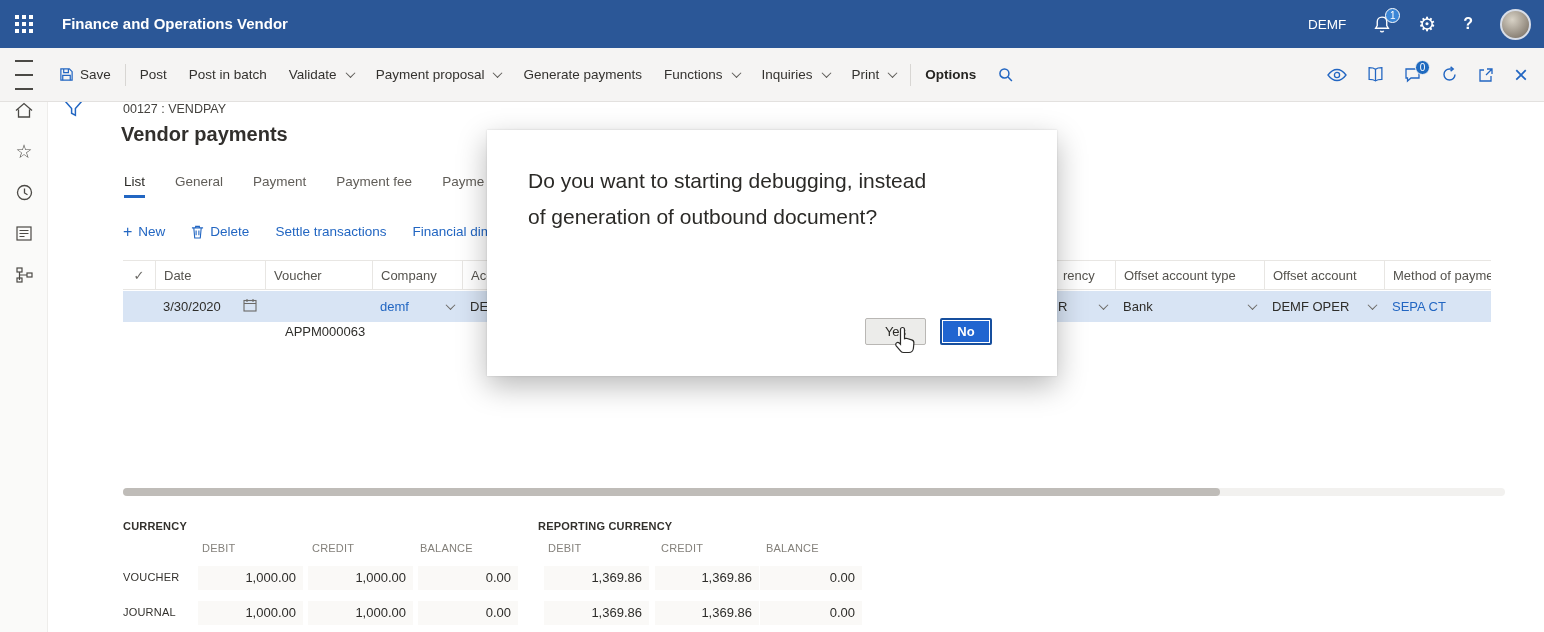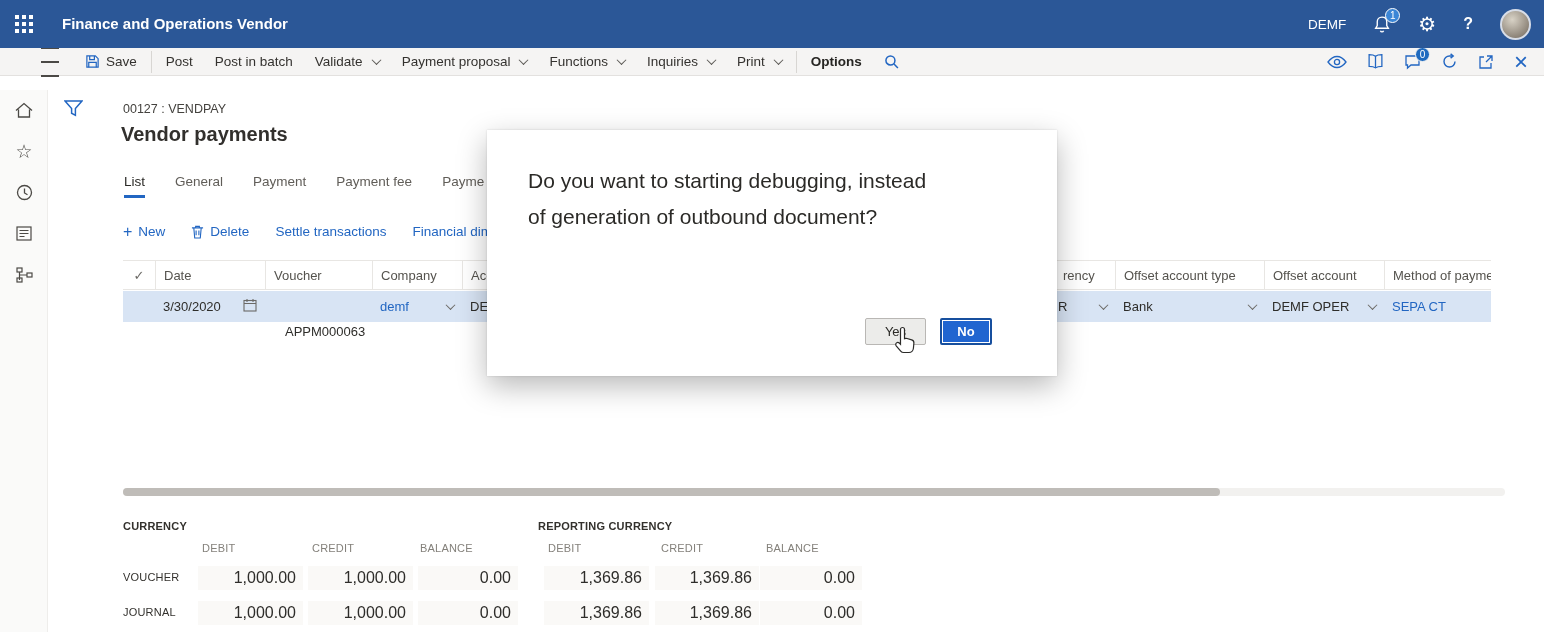--- a/index.html
+++ b/index.html
@@ -16,21 +16,21 @@
   .top-search { position:absolute; left:545px; top:9px; width:513px; height:30px; background:#4b76ad; border:1px solid #8fa8cb; border-radius:2px; display:flex; align-items:center; gap:9px; padding-left:12px; font-size:13px; color:#eef2f9; cursor:text; }
   .top-right { position:absolute; right:0; top:0; height:48px; display:flex; align-items:center; gap:27px; padding-right:13px; }
   .company { font-size:13.5px; cursor:pointer; }
   .icon-wrap { position:relative; display:inline-flex; cursor:pointer; }
   .badge { position:absolute; top:-7px; right:-9px; min-width:15px; height:15px; border-radius:8px; background:#3b86d6; border:1px solid #fff; color:#fff; font-size:10px; line-height:13px; text-align:center; padding:0 2px; }
   .gear-glyph { font-size:20px; line-height:20px; cursor:pointer; }
   .help { font-size:16px; font-weight:700; cursor:pointer; }
   .avatar { width:31px; height:31px; border-radius:50%; border:2px solid #d7dde8; background:radial-gradient(circle at 38% 32%, #d8d2c6, #8d8478 72%, #6c6458); cursor:pointer; }
 
   
-  .actionbar { position:absolute; top:48px; left:0; right:0; height:28px; background:#f5f4f3; border-bottom:1px solid #e3e1df; display:flex; align-items:center; z-index:5; font-size:13.5px; color:#34322f;padding-left:26px; }
+  .actionbar { position:absolute; top:48px; left:0; right:0; height:54px; background:#f5f4f3; border-bottom:1px solid #e3e1df; display:flex; align-items:center; z-index:5; font-size:13.5px; color:#34322f; }
   .hamburger { flex:0 0 48px; height:42px; display:grid; place-items:center; cursor:pointer; }
   .hamburger div { width:18px; height:2px; background:#4b4945; margin:2.5px 0; }
   .ab-item { display:flex; align-items:center; gap:6px; padding:0 11px; height:41px; cursor:pointer; white-space:nowrap; }
   .ab-divider { width:1px; height:22px; background:#d8d6d3; margin:0 3px; }
   .chev { width:7px; height:7px; border-right:1.4px solid #5c5a56; border-bottom:1.4px solid #5c5a56; transform:rotate(45deg) translate(-1px,-1px); display:inline-block; margin-left:4px; }
   .ab-options { font-weight:600; color:#262522; }
   .ab-right { margin-left:auto; display:flex; align-items:center; gap:20px; padding-right:16px; }
   .ab-right .icon-wrap { display:inline-flex; }
   .close-glyph { font-size:24px; line-height:20px; color:#2266c2; cursor:pointer; }
 
@@ -63,21 +63,21 @@
   .check-glyph { font-size:13px; color:#6b6965; }
   .cell-link { color:#2266c2; cursor:pointer; }
 
   .hscroll { position:absolute; left:123px; top:488px; width:1382px; height:8px; background:#f2f1ef; border-radius:4px; }
   .hscroll-thumb { position:absolute; left:0; top:0; width:1097px; height:8px; background:#bfbcb8; border-radius:4px; cursor:pointer; }
 
   
   .tot-title { position:absolute; top:520px; font-size:11px; font-weight:700; color:#33312d; letter-spacing:.2px; }
   .tot-col { position:absolute; top:542px; font-size:11px; color:#84817b; letter-spacing:.2px; }
   .tot-label { position:absolute; font-size:11px; color:#33312d; letter-spacing:.2px; }
-  .num { position:absolute; height:24px; line-height:24px; background:#faf9f7; text-align:right; padding-right:7px; font-size:16px; color:#2e2d2a; }
+  .num { position:absolute; height:24px; line-height:24px; background:#faf9f7; text-align:right; padding-right:7px; font-size:13px; color:#2e2d2a; }
 
   
   .dialog { position:absolute; left:487px; top:130px; width:570px; height:246px; background:#fff; box-shadow:0 10px 28px rgba(0,0,0,.28), 0 0 2px rgba(0,0,0,.14); z-index:20; }
   .dialog-message { position:absolute; left:41px; top:33px; width:400px; font-size:21px; line-height:36px; color:#2b2a27; }
   .dialog-buttons { position:absolute; right:65px; top:188px; display:flex; gap:14px; }
   .btn { height:27px; font-size:13px; display:inline-flex; align-items:center; justify-content:center; border-radius:2px; cursor:pointer; font-family:inherit; }
   .btn-yes { min-width:61px; background:#ececea; border:1px solid #b9b7b4; color:#2b2a27; }
   .btn-no { min-width:52px; background:#2065d0; border:2px solid #174f9e; box-shadow:inset 0 0 0 1px #fff; color:#fff; font-weight:700; }
 
   .cursor-hand { position:absolute; left:894px; top:326px; z-index:25; pointer-events:none; }
@@ -139,20 +139,23 @@
     <div class="ab-item">
         <span>Post in batch</span>
       </div>
     <div class="ab-item">
         <span>Validate</span>
         <span class="chev"></span>
       </div>
     <div class="ab-item">
         <span>Payment proposal</span>
         <span class="chev"></span>
+      </div>
+    <div class="ab-item">
+        <span>Generate payments</span>
       </div>
     <div class="ab-item">
         <span>Functions</span>
         <span class="chev"></span>
       </div>
     <div class="ab-item">
         <span>Inquiries</span>
         <span class="chev"></span>
       </div>
     <div class="ab-item">

